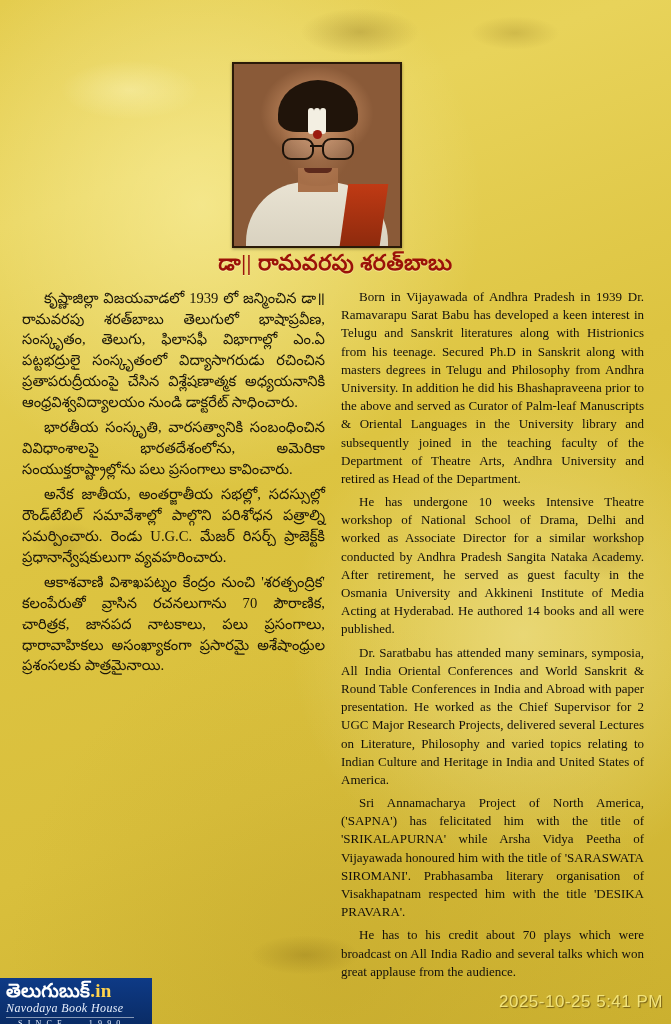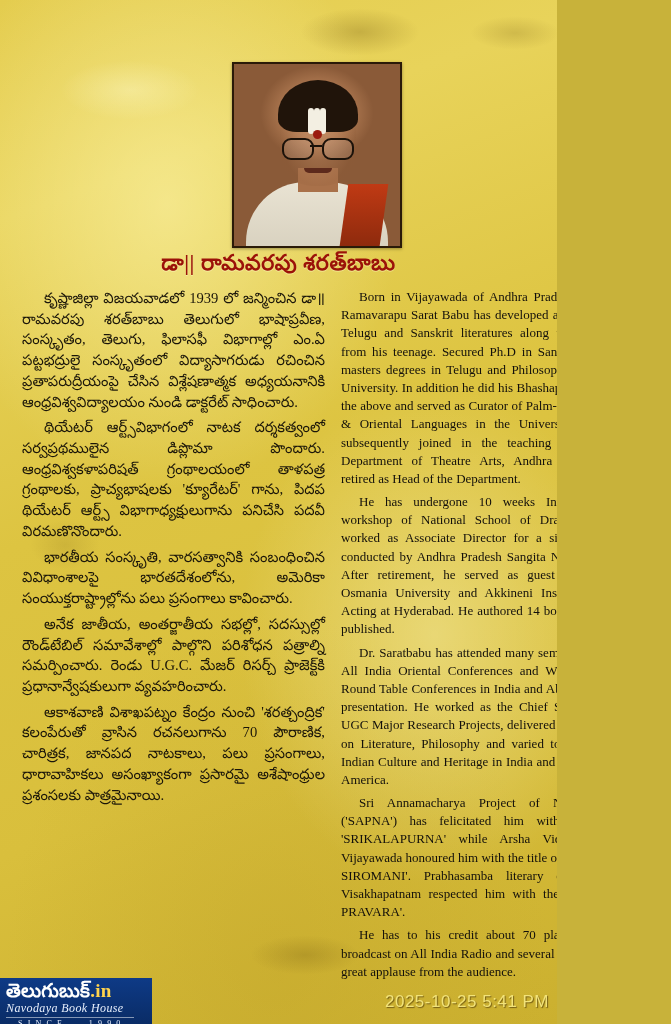--- a/index.html
+++ b/index.html
@@ -8,21 +8,21 @@
     background: #c8b23a;
   }
   body {
     width: 671px;
     height: 1024px;
     overflow: hidden;
     font-family: "Liberation Serif", serif;
   }
   .page {
     position: relative;
-    width: 557px;
+    width: 671px;
     height: 1024px;
     background:
       radial-gradient(ellipse 60% 40% at 30% 20%, rgba(255,248,180,0.55), rgba(255,248,180,0) 70%),
       radial-gradient(ellipse 50% 35% at 78% 62%, rgba(255,250,200,0.40), rgba(255,250,200,0) 70%),
       radial-gradient(ellipse 70% 50% at 50% 95%, rgba(190,160,40,0.35), rgba(190,160,40,0) 70%),
       linear-gradient(160deg, #e4cc4e 0%, #e8d35a 18%, #ddc441 45%, #d9bf3c 70%, #cbb02f 100%);
     box-sizing: border-box;
     overflow: hidden;
   }
   
@@ -255,21 +255,20 @@
       <div class="p-mouth"></div>
     </div>
   </div>
 
   <div class="author-name">డా|| రామవరపు శరత్‌బాబు</div>
 
   <div class="columns">
 
     <div class="col col-te">
       <p>కృష్ణాజిల్లా విజయవాడలో 1939 లో జన్మించిన డా॥రామవరపు శరత్‌బాబు తెలుగులో భాషాప్రవీణ, సంస్కృతం, తెలుగు, ఫిలాసఫీ విభాగాల్లో ఎం.ఏ పట్టభద్రులై సంస్కృతంలో విద్యాసాగరుడు రచించిన ప్రతాపరుద్రీయంపై చేసిన విశ్లేషణాత్మక అధ్యయనానికి ఆంధ్రవిశ్వవిద్యాలయం నుండి డాక్టరేట్ సాధించారు.</p>
-      <p>థియేటర్ ఆర్ట్స్‌విభాగంలో నాటక దర్శకత్వంలో సర్వప్రథములైన డిప్లొమా పొందారు. ఆంధ్రవిశ్వకళాపరిషత్ గ్రంథాలయంలో తాళపత్ర గ్రంథాలకు, ప్రాచ్యభాషలకు 'క్యూరేటర్' గాను, పిదప థియేటర్ ఆర్ట్స్ విభాగాధ్యక్షులుగాను పనిచేసి పదవీ విరమణొనొందారు.</p>
       <p>భారతీయ సంస్కృతి, వారసత్వానికి సంబంధించిన వివిధాంశాలపై భారతదేశంలోను, అమెరికా సంయుక్తరాష్ట్రాల్లోను పలు ప్రసంగాలు కావించారు.</p>
       <p>అనేక జాతీయ, అంతర్జాతీయ సభల్లో, సదస్సుల్లో రౌండ్‌టేబిల్ సమావేశాల్లో పాల్గొని పరిశోధన పత్రాల్ని సమర్పించారు. రెండు U.G.C. మేజర్ రిసర్చ్ ప్రాజెక్ట్‌కి ప్రధానాన్వేషకులుగా వ్యవహరించారు.</p>
       <p>ఆకాశవాణి విశాఖపట్నం కేంద్రం నుంచి 'శరత్చంద్రిక' కలంపేరుతో వ్రాసిన రచనలుగాను 70 పౌరాణిక, చారిత్రక, జానపద నాటకాలు, పలు ప్రసంగాలు, ధారావాహికలు అసంఖ్యాకంగా ప్రసారమై అశేషాంధ్రుల ప్రశంసలకు పాత్రమైనాయి.</p>
     </div>
 
     <div class="col col-en">
       <p>Born in Vijayawada of Andhra Pradesh in 1939 Dr. Ramavarapu Sarat Babu has developed a keen interest in Telugu and Sanskrit literatures along with Histrionics from his teenage. Secured Ph.D in Sanskrit along with masters degrees in Telugu and Philosophy from Andhra University. In addition he did his Bhashapraveena prior to the above and served as Curator of Palm-leaf Manuscripts &amp; Oriental Languages in the University library and subsequently joined in the teaching faculty of the Department of Theatre Arts, Andhra University and retired as Head of the Department.</p>
       <p>He has undergone 10 weeks Intensive Theatre workshop of National School of Drama, Delhi and worked as Associate Director for a similar workshop conducted by Andhra Pradesh Sangita Nataka Academy. After retirement, he served as guest faculty in the Osmania University and Akkineni Institute of Media Acting at Hyderabad. He authored 14 books and all were published.</p>
       <p>Dr. Saratbabu has attended many seminars, symposia, All India Oriental Conferences and World Sanskrit &amp; Round Table Conferences in India and Abroad with paper presentation. He worked as the Chief Supervisor for 2 UGC Major Research Projects, delivered several Lectures on Literature, Philosophy and varied topics relating to Indian Culture and Heritage in India and United States of America.</p>
       <p>Sri Annamacharya Project of North America,('SAPNA') has felicitated him with the title of 'SRIKALAPURNA' while Arsha Vidya Peetha of Vijayawada honoured him with the title of 'SARASWATA SIROMANI'. Prabhasamba literary organisation of Visakhapatnam respected him with the title 'DESIKA PRAVARA'.</p>

